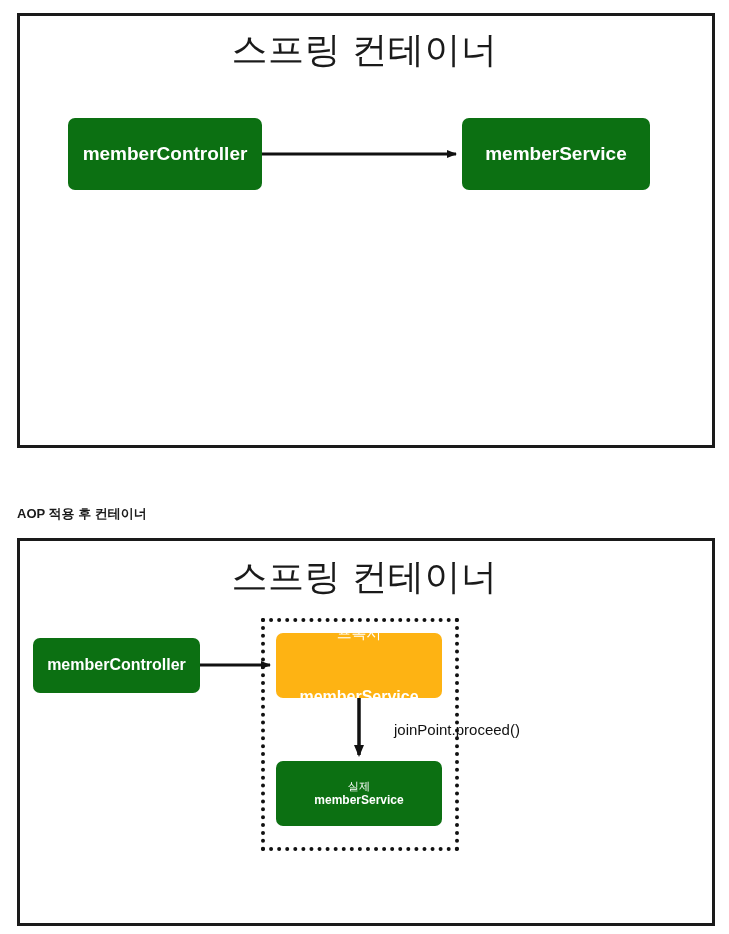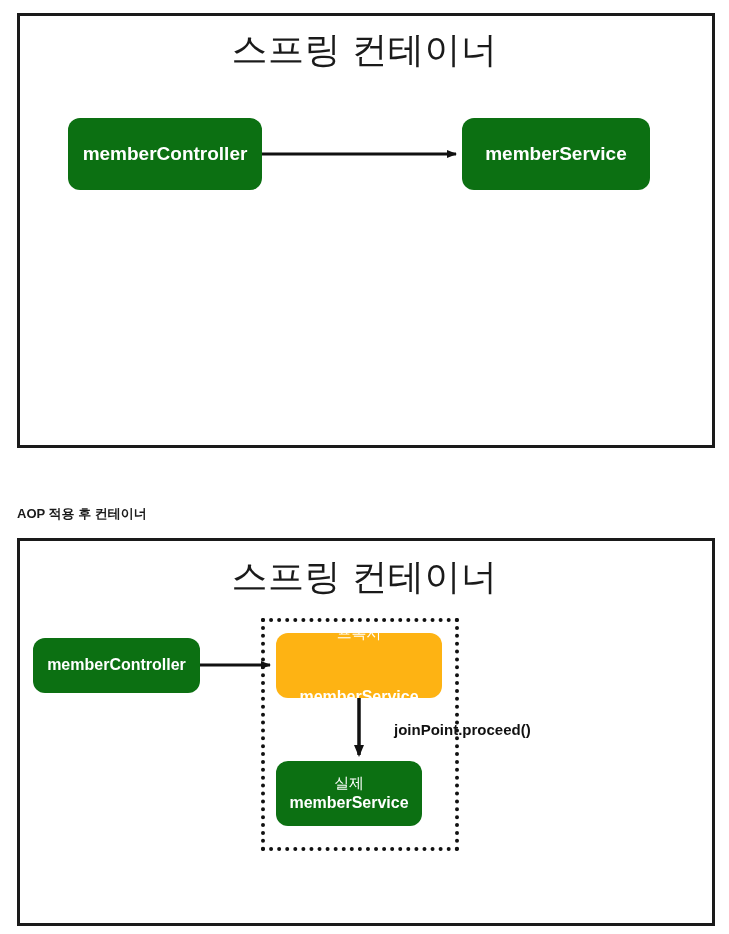--- a/index.html
+++ b/index.html
@@ -57,21 +57,21 @@
     font-size: 13px;
     font-weight: bold;
     color: #1a1a1a;
     white-space: nowrap;
   }
 
   
   .node {
     position: absolute;
     box-sizing: border-box;
-    border-radius: 12px;
+    border-radius: 7px;
     display: flex;
     flex-direction: column;
     align-items: center;
     justify-content: center;
     color: #ffffff;
     font-weight: bold;
     line-height: 1.28;
     text-align: center;
     white-space: nowrap;
   }
@@ -95,43 +95,43 @@
   
   #node-bot-controller {
     left: 33px;  top: 638px;  width: 167px; height: 55px;
     font-size: 16px;
   }
   #node-proxy-service {
     left: 276px; top: 633px;  width: 166px; height: 65px;
     font-size: 16px;
   }
   #node-real-service {
-    left: 276px; top: 761px;  width: 146px; height: 65px;
-    font-size: 16px;
+    left: 276px; top: 761px;  width: 166px; height: 65px;
+    font-size: 12px;
   }
 
   
   #proxy-group {
     position: absolute;
     left: 261px;
     top: 618px;
     width: 198px;
     height: 233px;
     box-sizing: border-box;
     border: 4px dotted #111111;
     background: transparent;
   }
 
   
   #joinpoint-label {
     position: absolute;
     left: 394px;
     top: 721px;
     font-size: 15px;
-    font-weight: bold;
+    font-weight: normal;
     color: #111111;
     white-space: nowrap;
   }
 
   
   .arrow-layer {
     position: absolute;
     left: 0;
     top: 0;
     width: 729px;

